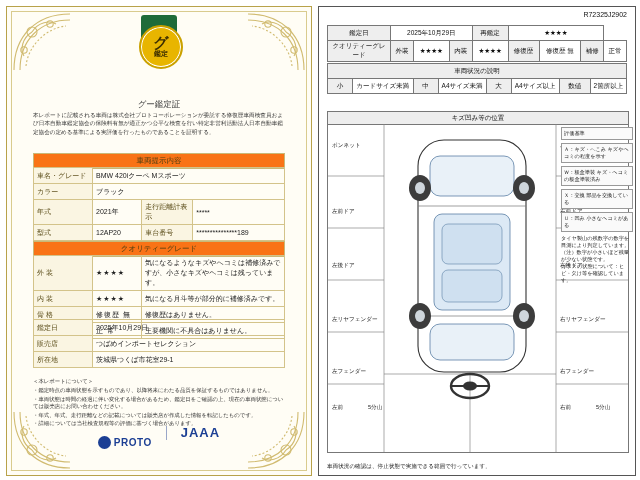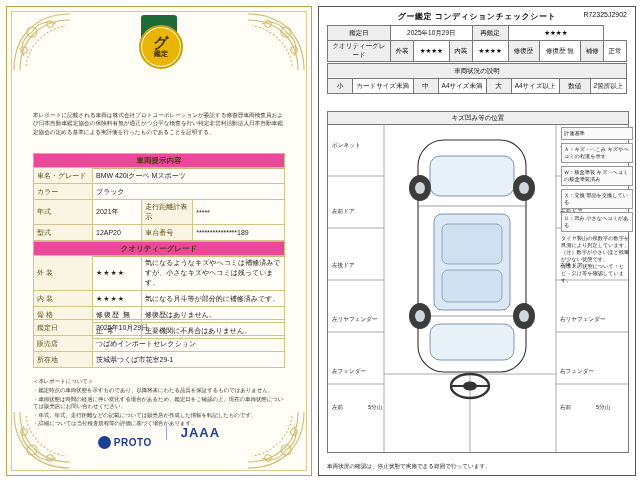--- a/index.html
+++ b/index.html
@@ -21,21 +21,21 @@
   .seal .ribbon:after{content:"";position:absolute;left:0;bottom:-8px;border-left:18px solid #1e6b3a;border-right:18px solid #1e6b3a;border-bottom:8px solid transparent;}
   .seal .disc{position:absolute;left:2px;top:10px;width:40px;height:40px;border-radius:50%;background:#e8b500;border:2px solid #caa100;box-shadow:0 0 0 1px #fff inset;display:flex;flex-direction:column;align-items:center;justify-content:center;color:#3b2d00;font-weight:bold;}
   .seal .disc .g1{font-size:15px;line-height:13px;}
   .seal .disc .g2{font-size:7px;line-height:9px;}
 
   .title{position:absolute;top:58px;left:0;right:0;text-align:center;font-family:"Liberation Serif","DejaVu Serif",serif;font-style:italic;font-weight:bold;font-size:19px;color:#7d6a1f;letter-spacing:.4px;}
   .subtitle{position:absolute;top:92px;left:0;right:0;text-align:center;font-size:8.5px;color:#3b3b3b;}
 
   .blurb{position:absolute;left:26px;top:104px;width:250px;font-size:5.6px;line-height:8.4px;color:#333;text-align:justify;}
 
-  .sec-head{background:#ec4899;border:1px solid #c9b877;font-size:7.5px;text-align:center;padding:2px 0;color:#4a3d10;font-weight:bold;}
+  .sec-head{background:#f97316;border:1px solid #c9b877;font-size:7.5px;text-align:center;padding:2px 0;color:#4a3d10;}
   .tbl{position:absolute;left:26px;width:252px;border-collapse:collapse;font-size:7px;}
   .tbl td{border:1px solid #d3c38a;padding:2px 3px;height:11px;color:#222;}
   .tbl td.lbl{width:52px;background:#faf5e2;color:#5a4c18;}
   .tbl td.lbl2{width:44px;background:#faf5e2;color:#5a4c18;}
   .stars{color:#222;letter-spacing:1px;font-size:7px;}
 
   .logos{position:absolute;left:0;right:0;bottom:26px;display:flex;align-items:center;justify-content:center;gap:14px;}
   .logo-proto{display:flex;align-items:center;gap:3px;font-weight:bold;font-size:10px;color:#1c3f94;letter-spacing:.5px;margin-top:20px;}
   .logo-proto .dot{width:13px;height:13px;border-radius:50%;background:#1c3f94;}
   .logo-jaaa{font-weight:bold;font-size:13px;color:#1c3f94;letter-spacing:1px;}
@@ -127,20 +127,21 @@
     </div>
 
     <div class="seal">
       <div class="ribbon"></div>
       <div class="disc">
         <div class="g1">グ</div>
         <div class="g2">鑑定</div>
       </div>
     </div>
 
+    <div class="subtitle">グー鑑定証</div>
     <div class="blurb">本レポートに記載される車両は株式会社プロトコーポレーションが委託する修復歴車両検査員および日本自動車鑑定協会の保険料有無が適正かつ公平な検査を行い特定非営利活動法人日本自動車鑑定協会の定める基準による実評価を行ったものであることを証明する。</div>
 
     <div class="sec-head" style="position:absolute;left:26px;top:146px;width:250px;">車両提示内容</div>
     <table class="tbl" style="top:160px;">
       <tbody>
           <tr>
         <td class="lbl">車名・グレード</td>
         <td colspan="3" style="text-align:left">BMW 420iクーペ Mスポーツ</td>
       </tr>
       <tr>
@@ -221,21 +222,20 @@
       <div class="logo-proto">
         <span class="dot"></span>
         <span>PROTO</span>
       </div>
       <div class="logo-sep"></div>
       <div class="logo-jaaa">JAAA</div>
     </div>
   </div>
 
   <div class="right">
-    <div class="r-title">グー鑑定 コンディションチェックシート</div>
     <div class="r-no">R72325J2902</div>
 
     <table class="rt" style="top:18px;">
       <tbody>
           <tr>
         <td class="k2">鑑定日</td>
         <td colspan="3">2025年10月29日</td>
         <td class="k">再鑑定</td>
         <td colspan="3">★★★★</td>
       </tr>

